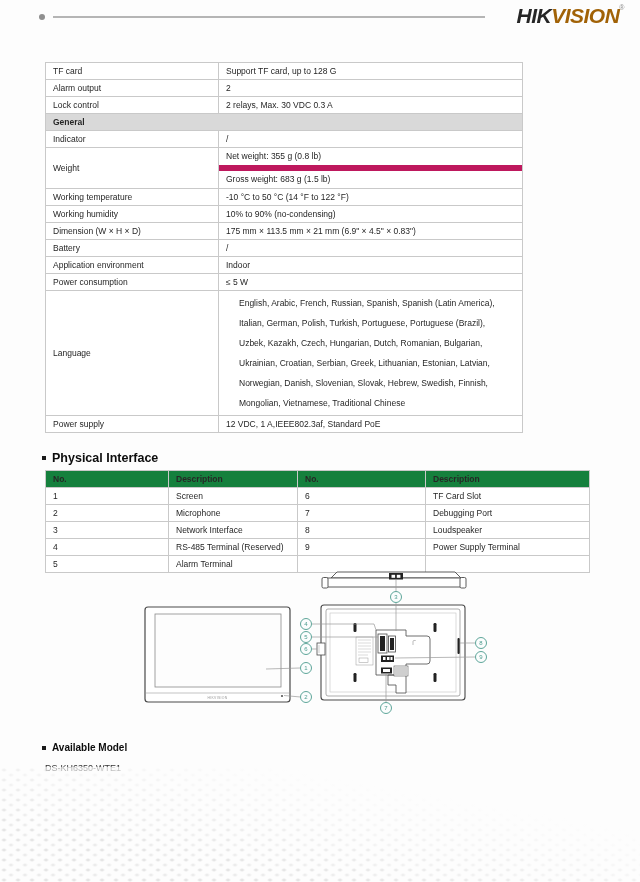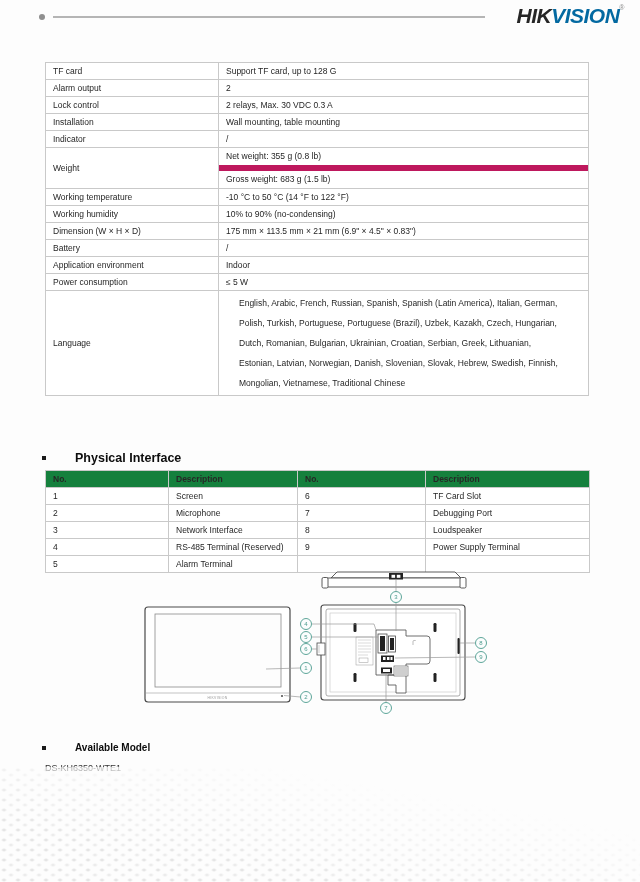--- a/index.html
+++ b/index.html
@@ -7,39 +7,39 @@
     width:640px;height:882px;position:relative;overflow:hidden;
     background:#fdfdfd;color:#262626;
     font-family:"Liberation Sans", sans-serif;
   }
   .abs{position:absolute;}
 
   
   .hdr-dot{left:39px;top:14px;width:6px;height:6px;border-radius:50%;background:#8f8f8f;}
   .hdr-rule{left:53px;top:16px;width:432px;height:2px;background:#b5b5b5;}
   .logo{right:16px;top:4px;font-style:italic;font-weight:bold;font-size:21px;letter-spacing:-0.5px;white-space:nowrap;}
-  .logo .vision{color:#0369a1;}
+  .logo .vision{color:#a16207;}
   .logo .reg{font-size:7px;color:#8a8a8a;font-style:normal;vertical-align:top;font-weight:normal;}
 
   
   table{border-collapse:collapse;table-layout:fixed;background:#fff;}
   td,th{border:1px solid #c9c9c9;font-size:8.5px;padding:0 7px;height:16px;line-height:16px;
         text-align:left;font-weight:normal;white-space:nowrap;overflow:hidden;}
-  .spec{left:45px;top:62px;width:544px;}
+  .spec{left:45px;top:62px;width:478px;}
   .spec td.label{width:158px;}
   .spec tr.section td{background:#d9d9d9;font-weight:bold;}
   .spec td.multi{padding:0;}
   .spec td.multi div{padding:0 7px;height:17px;line-height:17px;}
   .spec td.multi div + div{border-top:6px solid #be185d;}
   .spec td.wrap{white-space:normal;height:auto;line-height:20px;padding:2px 20px;}
   .pi{left:45px;top:470px;width:544px;}
   .pi th{background:#15803d;font-weight:bold;}
 
   
-  .sec-head{font-weight:bold;color:#0d0d0d;display:flex;align-items:center;gap:23px;}
+  .sec-head{font-weight:bold;color:#0d0d0d;display:flex;align-items:center;}
   .bullet{display:inline-block;width:4px;height:4px;background:#1a1a1a;margin-right:6px;flex:none;}
   #pi-head{left:42px;top:451px;font-size:12.5px;}
   #am-head{left:42px;top:742px;font-size:10px;}
   .model{left:45px;top:763px;font-size:9px;color:#333;}
 
   
   .diagram{left:118px;top:563px;}
   .co-circle{fill:#fbfdfd;stroke:#4d9c8f;stroke-width:0.9;}
   .co-num{fill:#4d9c8f;font-size:6px;font-family:"Liberation Sans",sans-serif;text-anchor:middle;}
   .ln{stroke:#9a9a9a;stroke-width:0.7;fill:none;}
@@ -69,23 +69,22 @@
         <td>Support TF card, up to 128 G</td>
       </tr>
       <tr>
         <td class="label">Alarm output</td>
         <td>2</td>
       </tr>
       <tr>
         <td class="label">Lock control</td>
         <td>2 relays, Max. 30 VDC 0.3 A</td>
       </tr>
-      <tr>
-        <td class="label">Installation</td>
-        <td>Wall mounting, table mounting</td>
+      <tr class="section">
+        <td colspan="2">General</td>
       </tr>
       <tr>
         <td class="label">Indicator</td>
         <td>/</td>
       </tr>
       <tr>
         <td class="label">Weight</td>
         <td class="multi">
           <div>Net weight: 355 g (0.8 lb)</div>
           <div>Gross weight: 683 g (1.5 lb)</div>
@@ -111,20 +110,24 @@
         <td class="label">Application environment</td>
         <td>Indoor</td>
       </tr>
       <tr>
         <td class="label">Power consumption</td>
         <td>≤ 5 W</td>
       </tr>
       <tr>
         <td class="label">Language</td>
         <td class="wrap">English, Arabic, French, Russian, Spanish, Spanish (Latin America), Italian, German, Polish, Turkish, Portuguese, Portuguese (Brazil), Uzbek, Kazakh, Czech, Hungarian, Dutch, Romanian, Bulgarian, Ukrainian, Croatian, Serbian, Greek, Lithuanian, Estonian, Latvian, Norwegian, Danish, Slovenian, Slovak, Hebrew, Swedish, Finnish, Mongolian, Vietnamese, Traditional Chinese</td>
+      </tr>
+      <tr>
+        <td class="label">Power supply</td>
+        <td>12 VDC, 1 A,IEEE802.3af, Standard PoE</td>
       </tr>
     </tbody>
   </table>
 
 <div class="abs sec-head" id="pi-head">
   <span class="bullet"></span>
   <span>Physical Interface</span>
 </div>
 
 <table class="abs pi">

